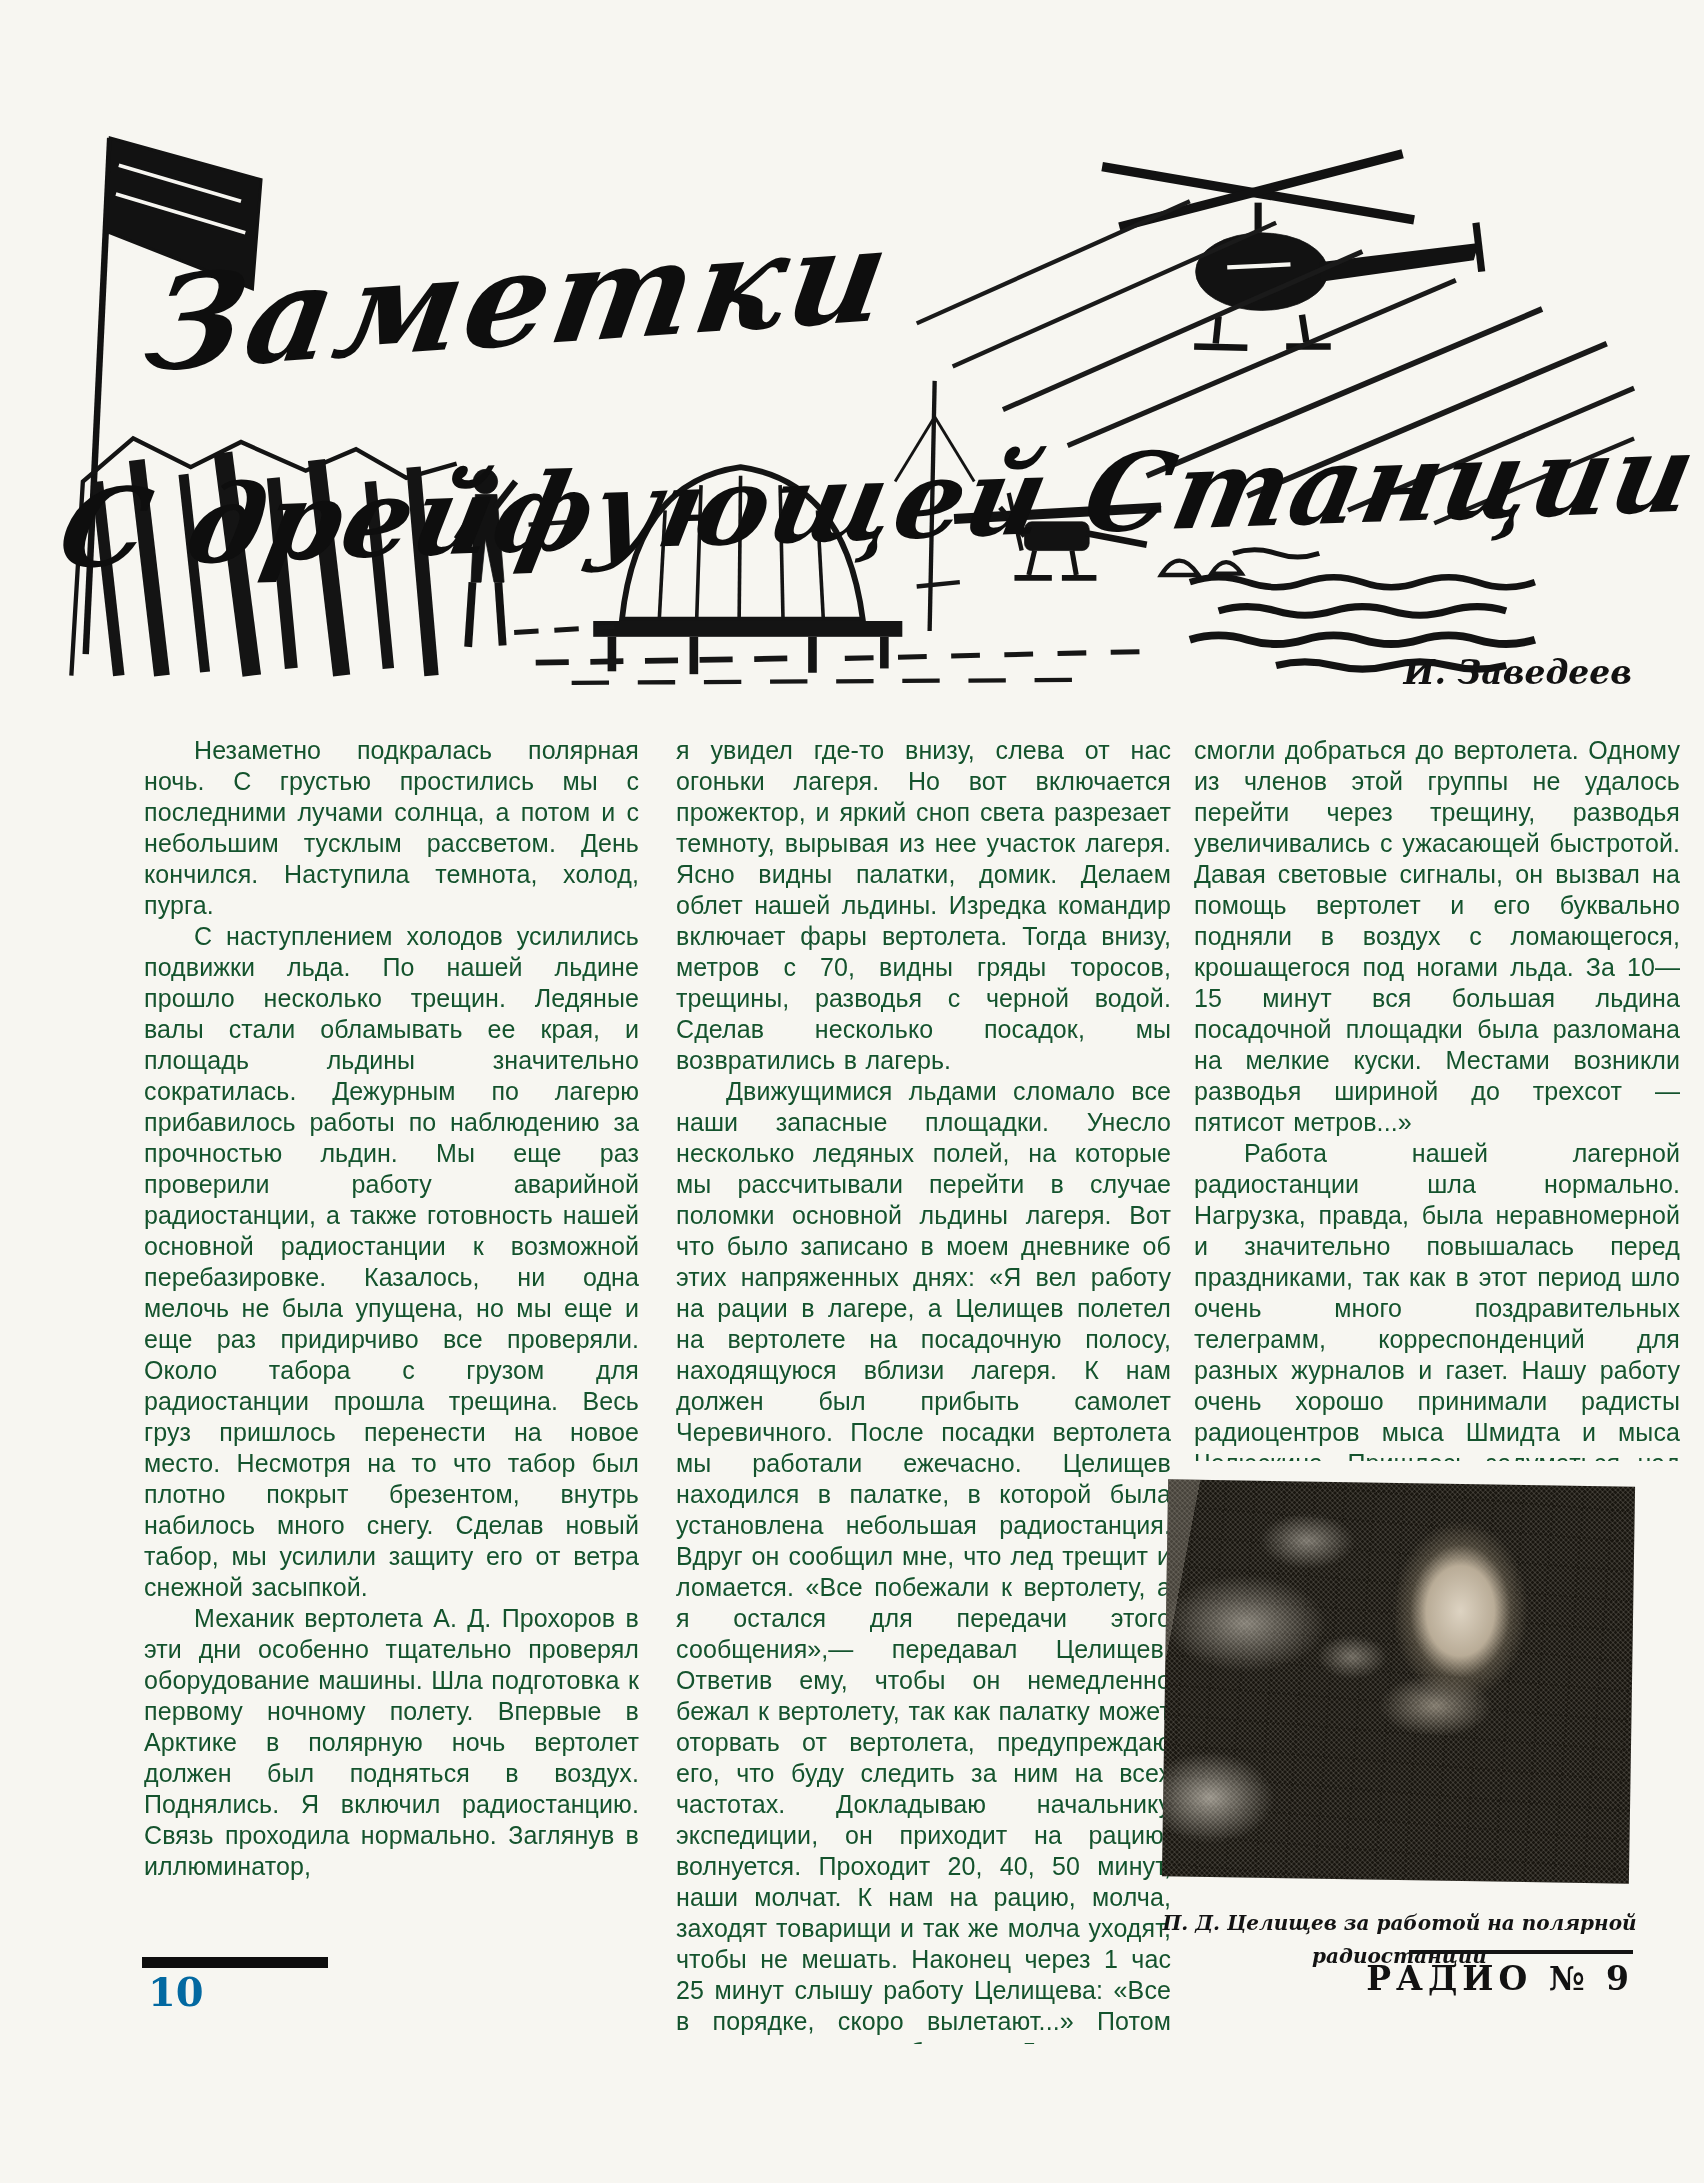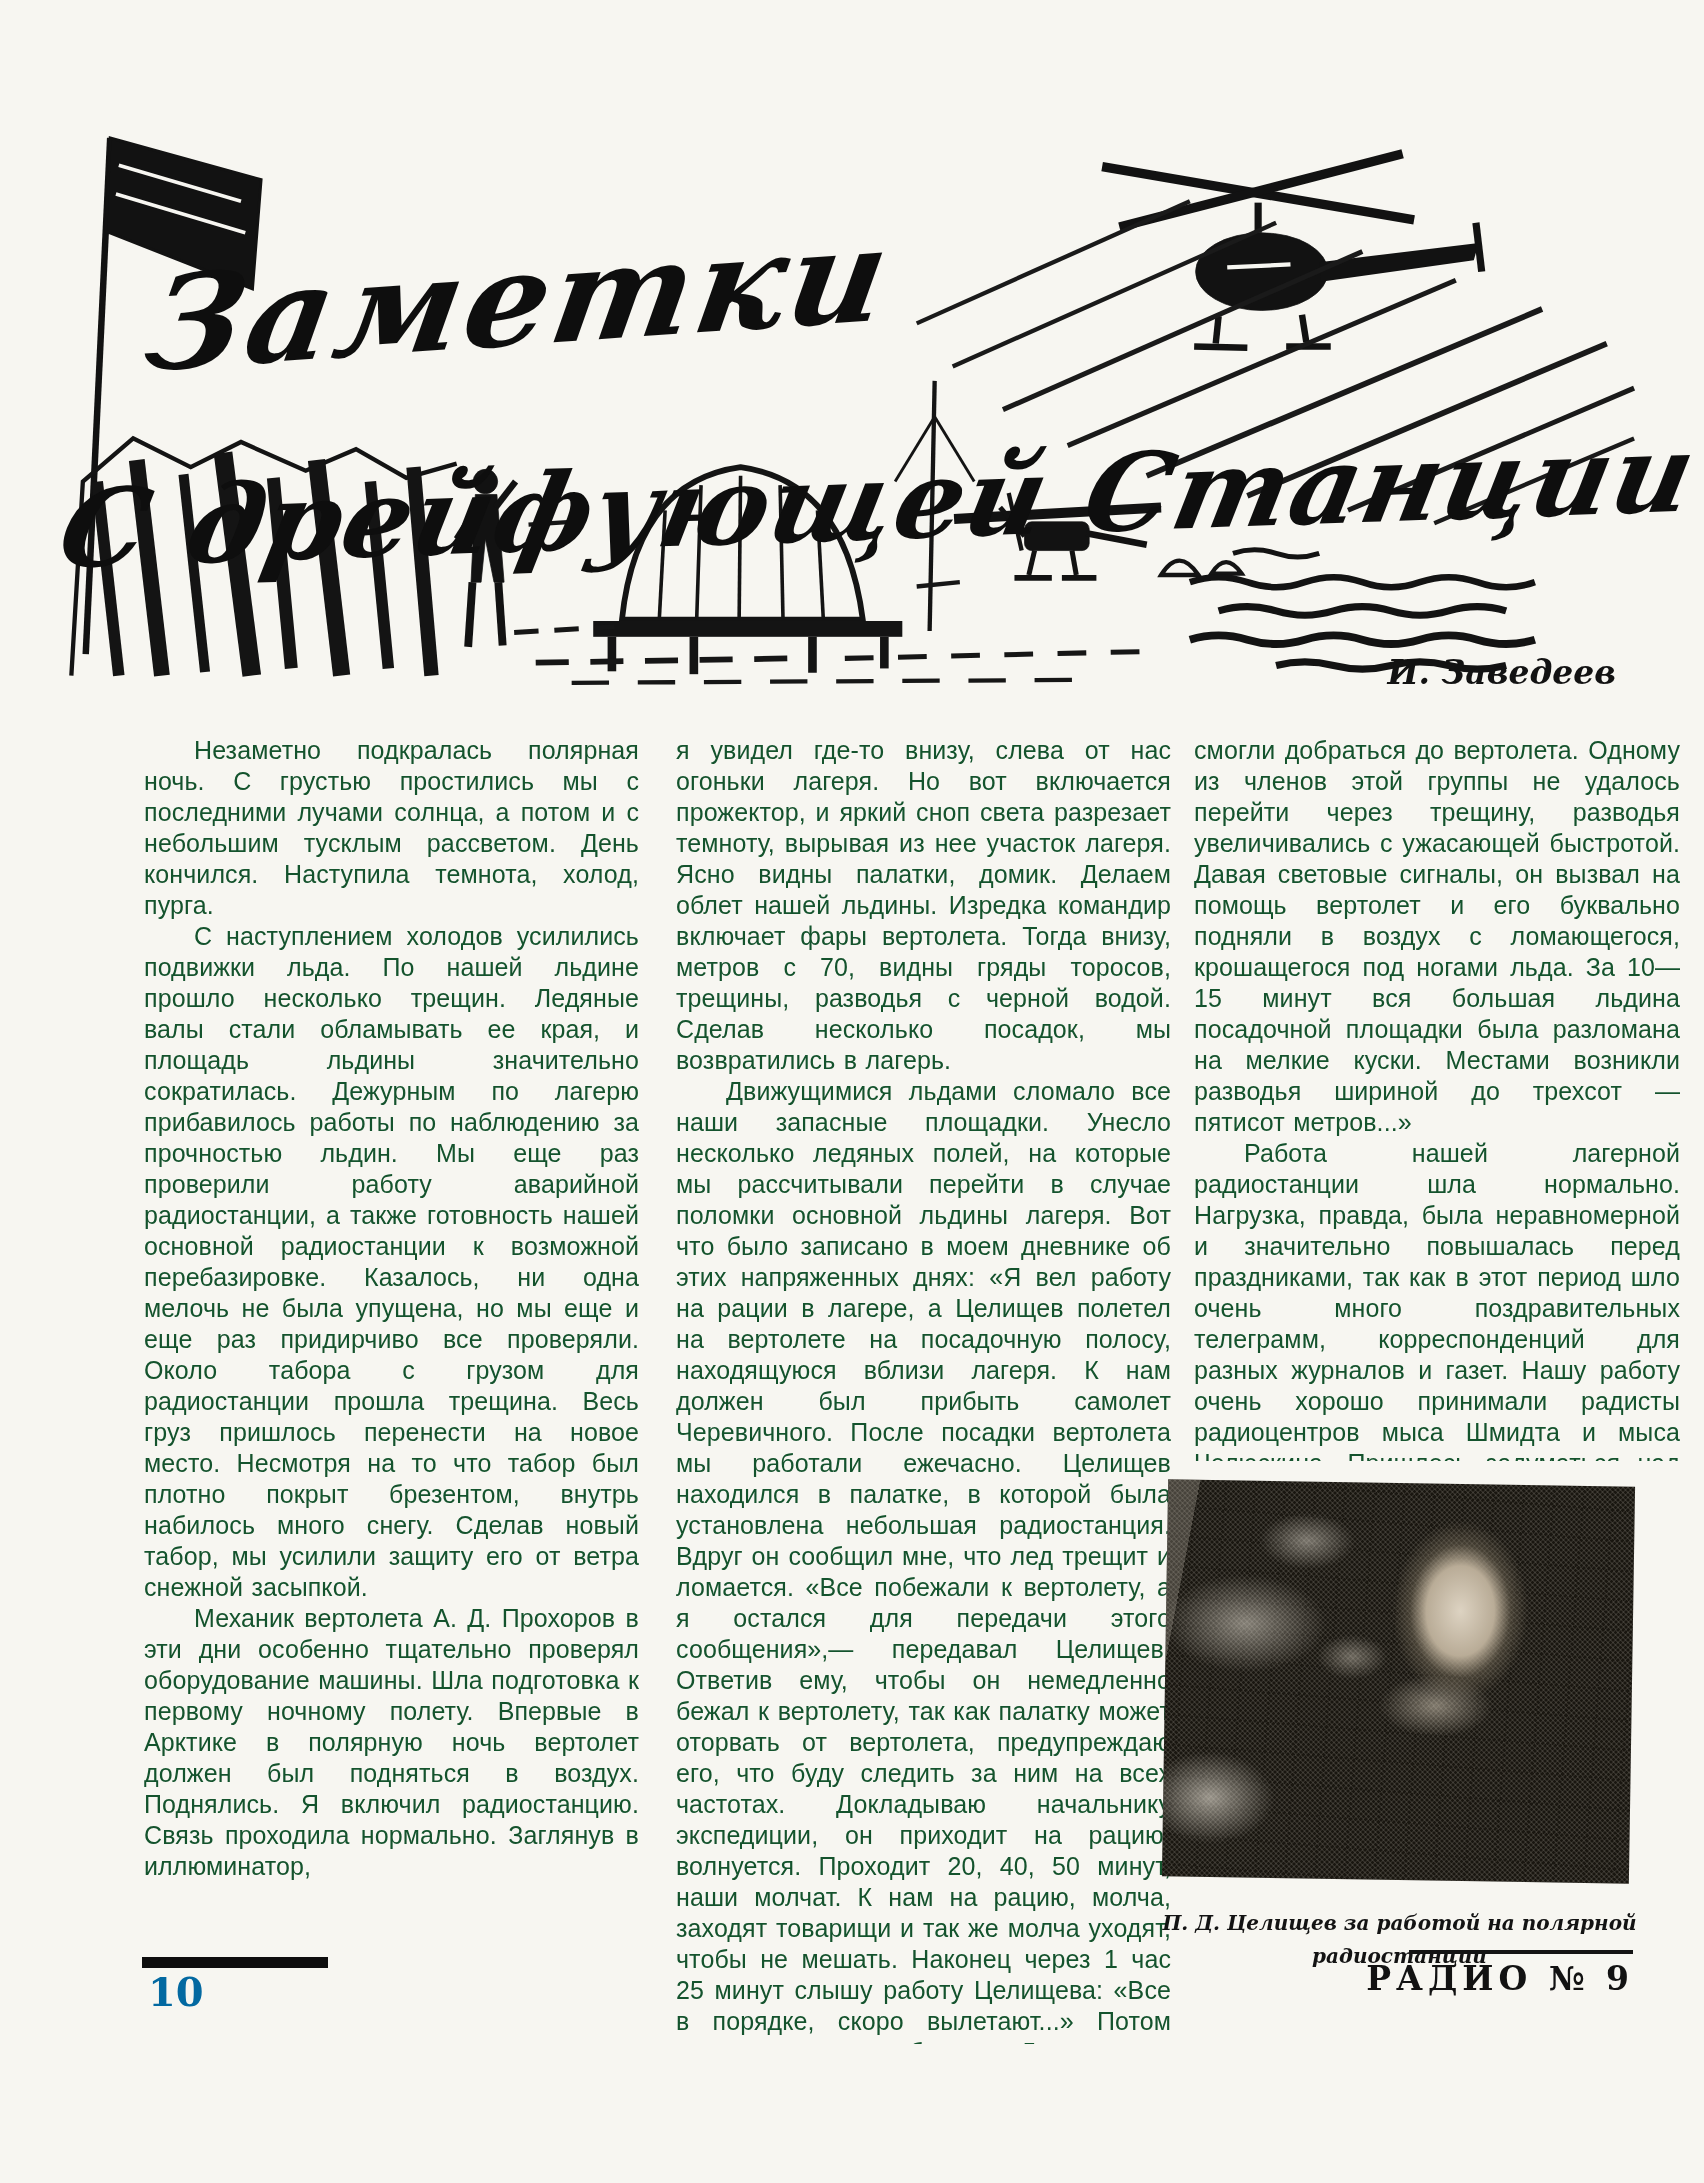--- a/index.html
+++ b/index.html
@@ -18,21 +18,21 @@
     font-size:131px; color:#0e0e0e; text-align:center;
     transform:skewX(-13deg) rotate(-4deg); letter-spacing:2.9px; white-space:nowrap;
   }
   .title-l2{
     position:absolute; left:0px; top:360px; width:1568px;
     font-family:"DejaVu Serif", serif; font-weight:bold; font-style:italic;
     font-size:108px; color:#0e0e0e; text-align:center;
     transform:skewX(-13deg) rotate(-2deg); letter-spacing:1.4px; white-space:nowrap;
   }
   .byline{
-    position:absolute; right:88px; top:653px; width:575px;
+    position:absolute; right:72px; top:653px; width:575px;
     font-family:"DejaVu Serif", serif; font-style:italic; font-weight:bold;
     font-size:33px; text-align:right; color:#121212;
   }
   
   .col{
     position:absolute; top:735px; overflow:hidden;
     font-size:25px; line-height:31px; text-align:justify; color:#14532d;
     letter-spacing:0.1px; word-spacing:1.4px;
   }
   .col p{margin:0; padding:0;}

